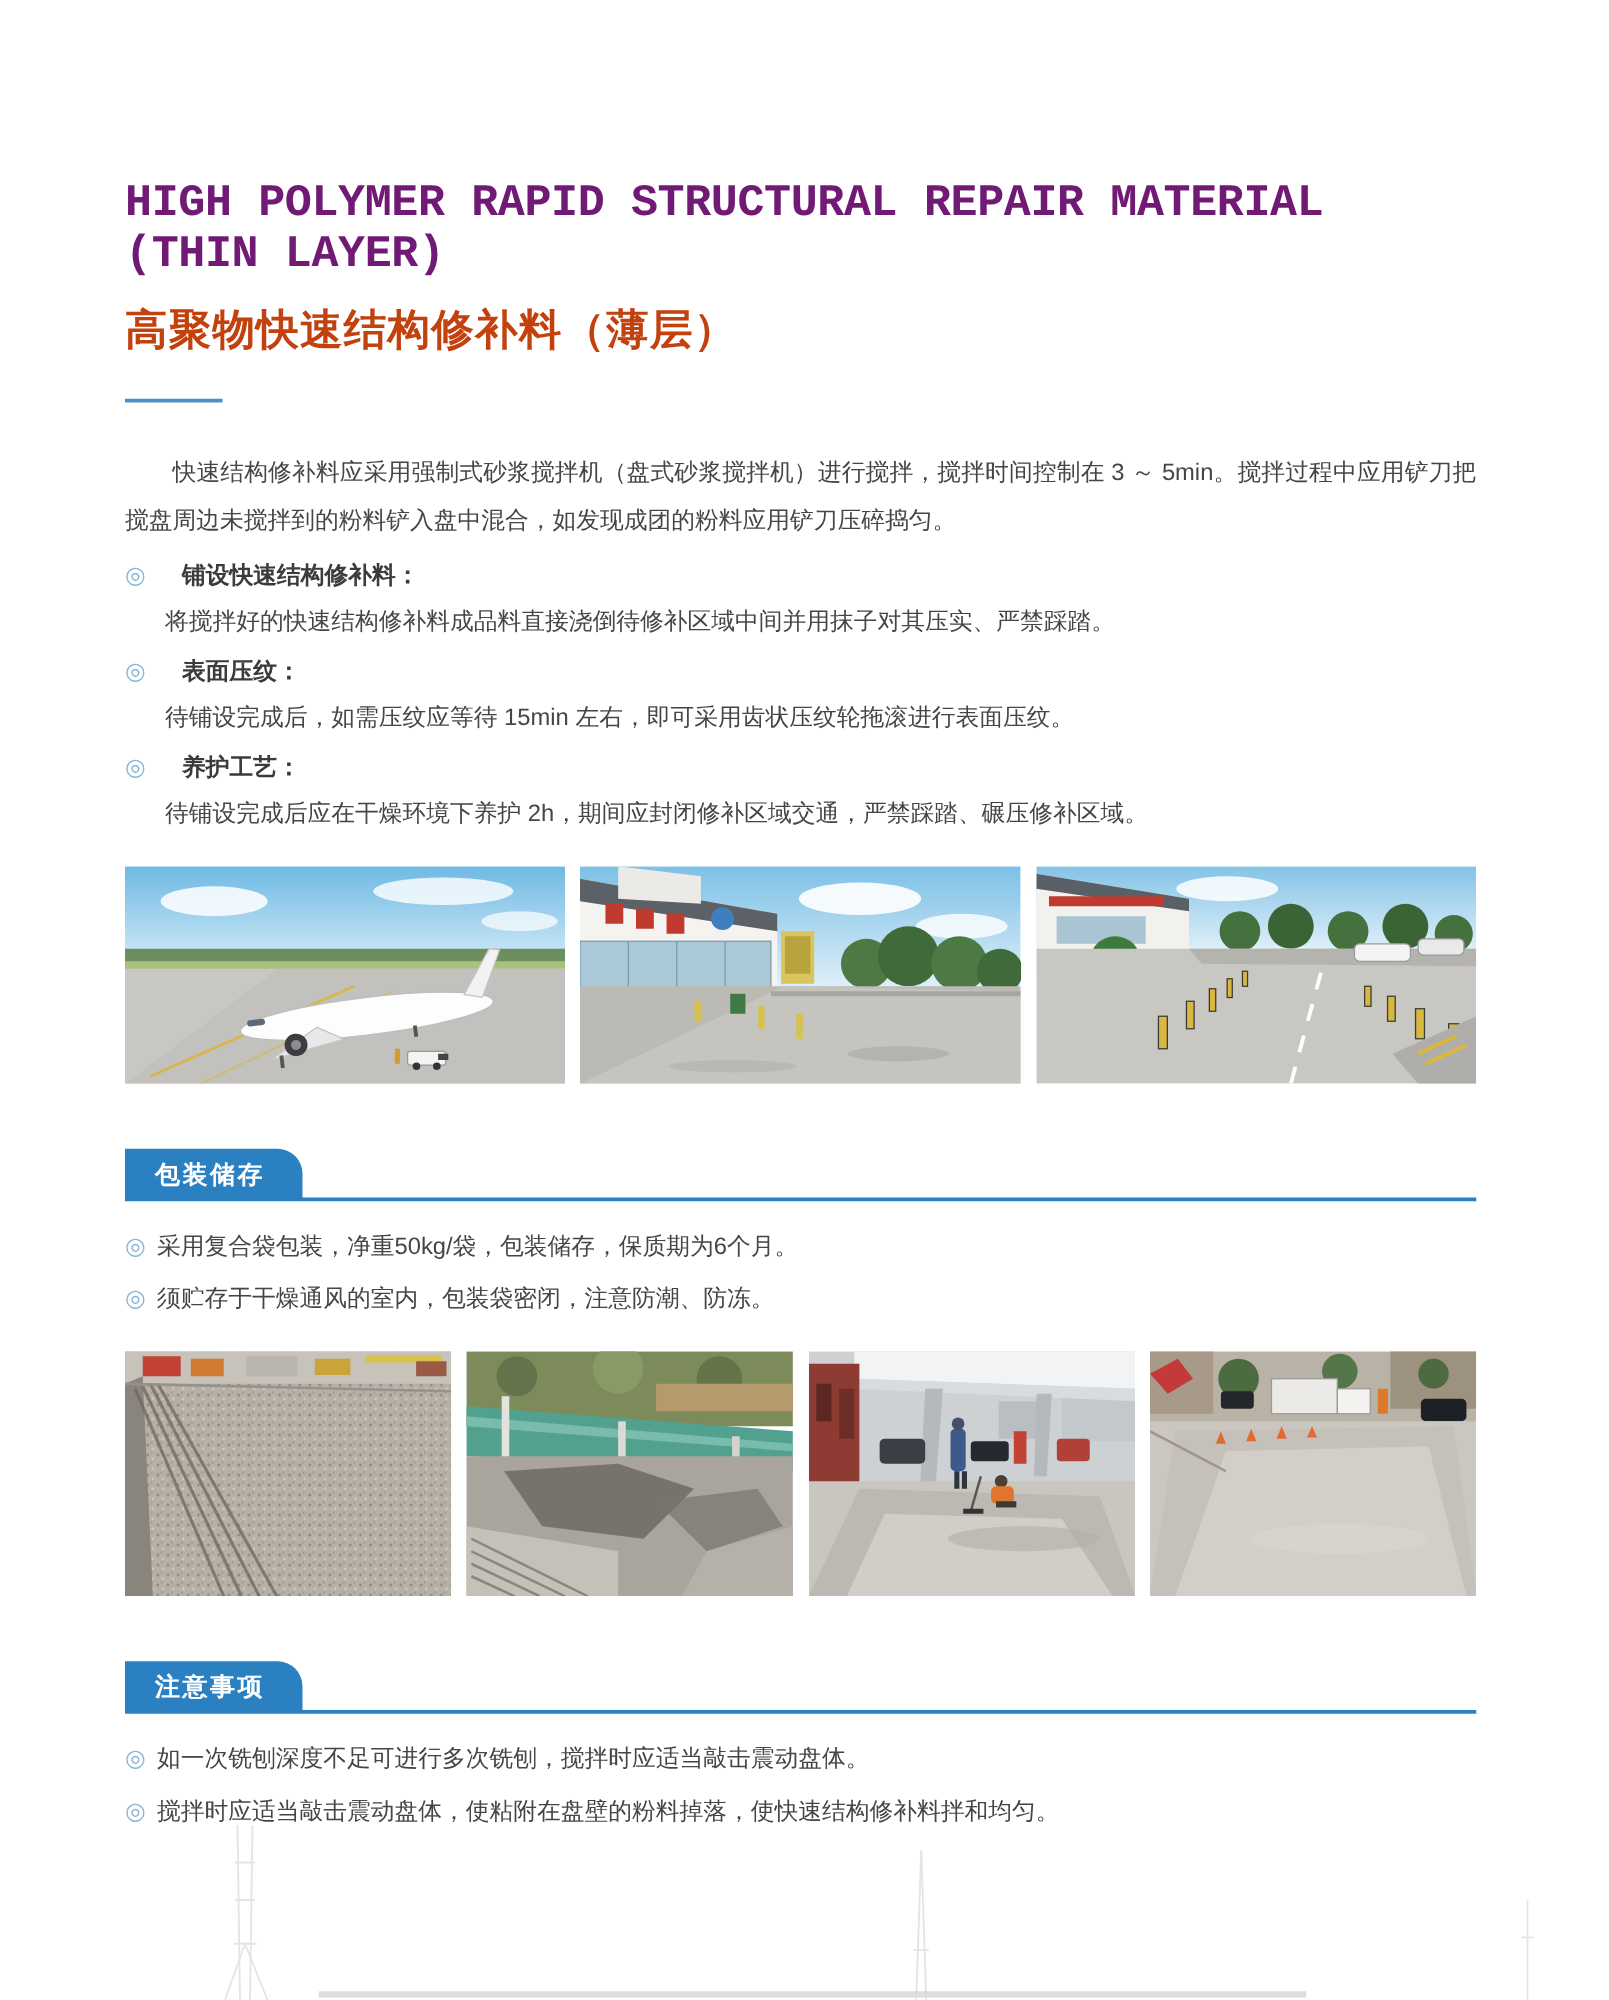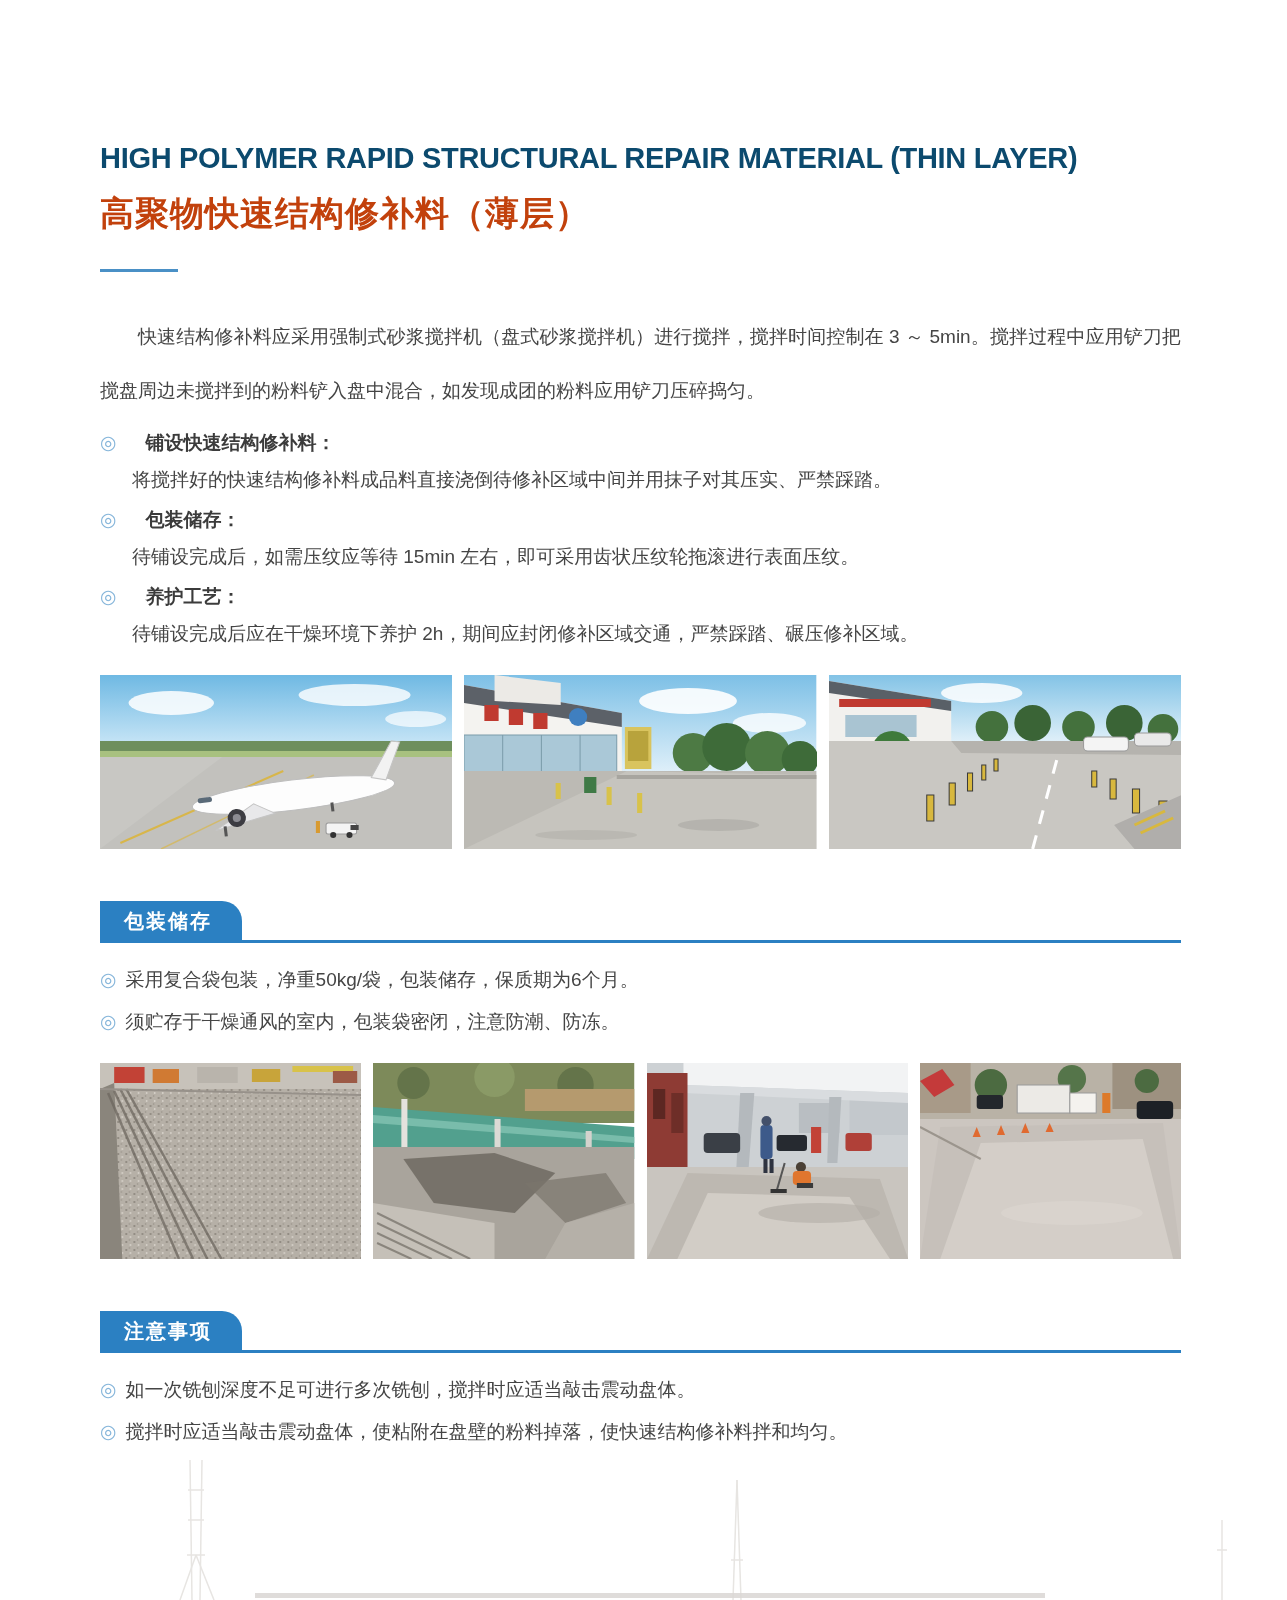--- a/index.html
+++ b/index.html
@@ -5,30 +5,30 @@
   html,body{margin:0;padding:0;background:#ffffff;}
   .page{
     position:relative;
     width:1287px;height:1600px;
     background:#ffffff;
     font-family:"Liberation Sans","DejaVu Sans",sans-serif;
     overflow:hidden;
   }
   .content{padding:142px 106px 0 100px;}
   h1.title-en{
-    margin:0;font-size:29px;font-weight:bold;color:#0c4a6e;
-    letter-spacing:-0.3px;line-height:1.15;
+    margin:0;font-size:36px;font-weight:bold;color:#701a75;
+    letter-spacing:-0.3px;line-height:1.15;font-family:Liberation Mono, monospace;
   }
   h2.title-zh{
     margin:16px 0 0 0;font-size:34px;font-weight:bold;color:#c2410c;
     letter-spacing:1px;
   }
   .title-rule{width:78px;height:3px;background:#4a90c6;margin-top:32px;}
   .intro{margin-top:38px;font-size:19px;color:#454545;}
-  .para{margin:0;line-height:54px;text-indent:2em;text-align:justify;}
+  .para{margin:0;line-height:38px;text-indent:2em;text-align:justify;}
   .bullet-head{margin-top:9px;display:flex;align-items:baseline;line-height:31px;}
   .bullet-glyph{color:#85b5da;font-size:19px;margin-right:9px;flex:none;}
   .bullet-label{font-weight:bold;color:#3b3b3b;margin-left:20px;}
   .bullet-sub{margin:6px 0 8px 0;padding-left:32px;line-height:31px;}
   .photo-row{display:flex;gap:12px;margin-top:26px;}
   .photo-row figure{margin:0;flex:1;overflow:hidden;}
   .photo-row svg{display:block;width:100%;height:100%;}
   .row1 figure{height:174px;}
   .row2 figure{height:196px;}
   .section{margin-top:52px;}
@@ -60,21 +60,21 @@
       <p class="para">快速结构修补料应采用强制式砂浆搅拌机（盘式砂浆搅拌机）进行搅拌，搅拌时间控制在 3 ～ 5min。搅拌过程中应用铲刀把搅盘周边未搅拌到的粉料铲入盘中混合，如发现成团的粉料应用铲刀压碎捣匀。</p>
 
       <div class="bullet-head">
         <span class="bullet-glyph">◎</span>
         <span class="bullet-label">铺设快速结构修补料：</span>
       </div>
       <p class="bullet-sub">将搅拌好的快速结构修补料成品料直接浇倒待修补区域中间并用抹子对其压实、严禁踩踏。</p>
 
       <div class="bullet-head">
         <span class="bullet-glyph">◎</span>
-        <span class="bullet-label">包装储存：</span>
+        <span class="bullet-label">表面压纹：</span>
       </div>
       <p class="bullet-sub">待铺设完成后，如需压纹应等待 15min 左右，即可采用齿状压纹轮拖滚进行表面压纹。</p>
 
       <div class="bullet-head">
         <span class="bullet-glyph">◎</span>
         <span class="bullet-label">养护工艺：</span>
       </div>
       <p class="bullet-sub">待铺设完成后应在干燥环境下养护 2h，期间应封闭修补区域交通，严禁踩踏、碾压修补区域。</p>
     </section>
 

